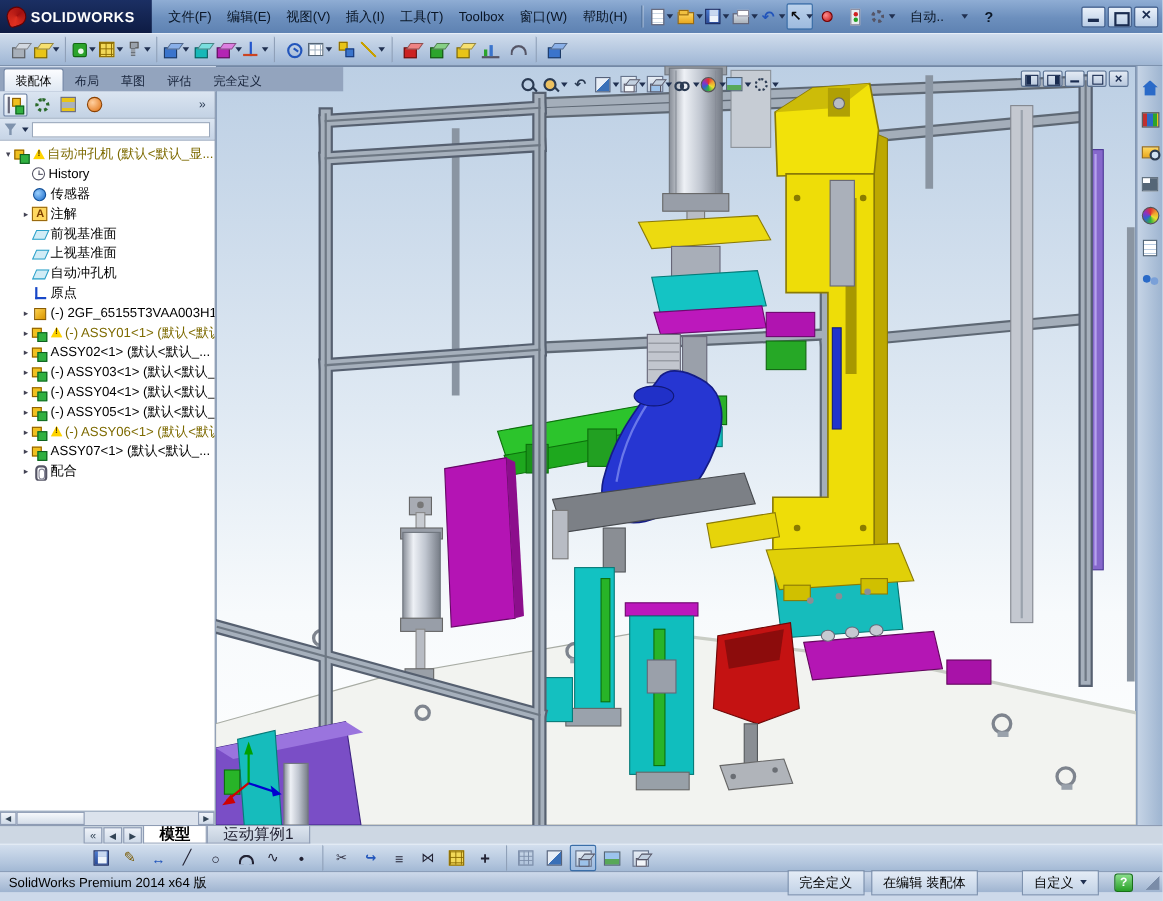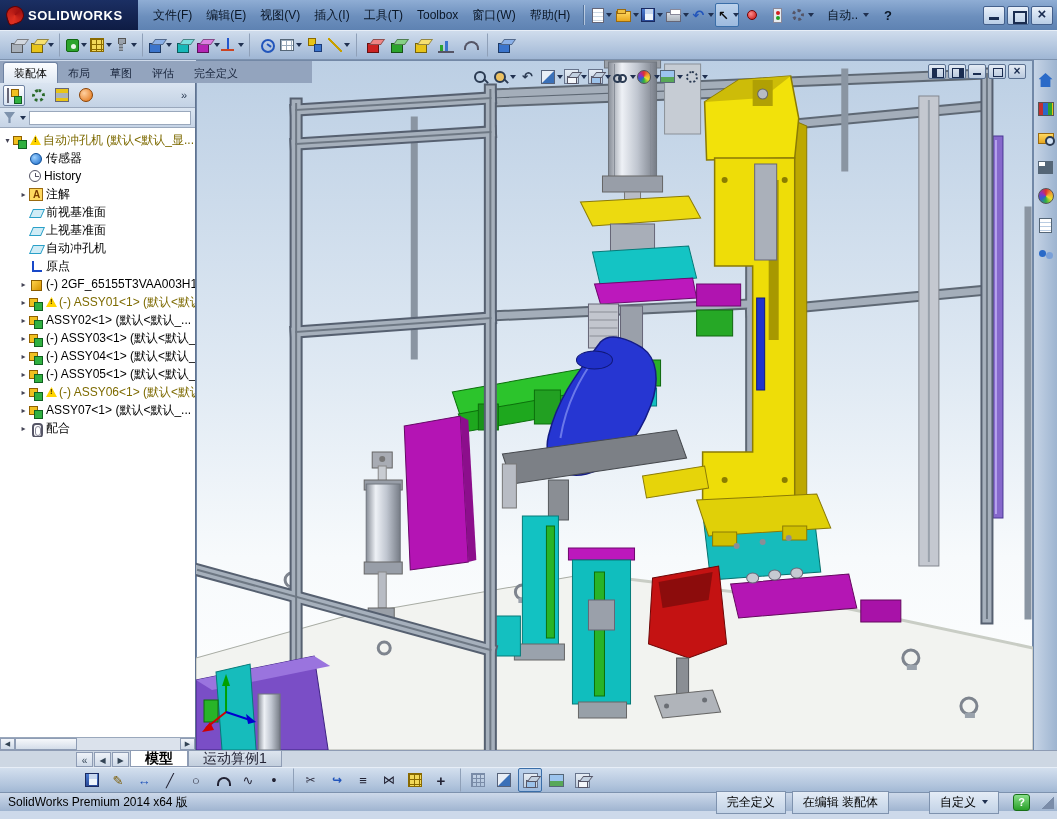--- a/index.html
+++ b/index.html
@@ -9,21 +9,21 @@
 
 
 .titlebar{position:absolute;left:0;top:0;width:100%;height:30px;background:linear-gradient(#8fadd4,#6c8fbd 55%,#5e82b2);display:flex;align-items:center;z-index:10}
 .logo{width:138px;height:30px;background:linear-gradient(#1b2f63,#0e1c44);display:flex;align-items:center;padding-left:6px;gap:4px}
 .logo-mark{width:18px;height:18px;background:conic-gradient(from 210deg,#e03020,#a01010 60%,#e03020);border-radius:50% 50% 50% 4px;transform:rotate(-18deg);border:1px solid #600}
 .logo-text{color:#fff;font-weight:bold;font-size:13px;letter-spacing:.5px}
 .menubar{display:flex;align-items:center;margin-left:8px}
 .menu-item{padding:4px 7px;color:#0a1626;cursor:default;white-space:nowrap}
 .vsep{width:1px;height:20px;background:#51719a;box-shadow:1px 0 0 rgba(255,255,255,.5);margin:0 6px}
 .quick-icons{display:flex;align-items:center;gap:1px}
-.auto-btn{display:flex;align-items:center;gap:3px;background:transparent;border:1px solid transparent;font-size:12px;color:#0a1626;padding:2px 6px;margin-left:6px;cursor:default}
+.auto-btn{display:flex;align-items:center;gap:14px;background:transparent;border:1px solid transparent;font-size:12px;color:#0a1626;padding:2px 6px;margin-left:6px;cursor:default}
 .help-btn{background:transparent;border:none;font-weight:bold;font-size:13px;color:#0a1626;padding:2px 8px;cursor:default}
 .spacer{flex:1}
 .winbtns{display:flex;gap:2px;margin-right:4px}
 .wb{position:relative;width:22px;height:19px;background:linear-gradient(#eaf1fa,#b9cde6);border:1px solid #44608c;border-radius:2px;cursor:default}
 .wg{position:absolute;inset:0}
 .wg-min::before{content:"";position:absolute;left:5px;bottom:4px;width:10px;height:3px;background:#1a2c50}
 .wg-restore::before{content:"";position:absolute;left:5px;top:4px;width:10px;height:9px;border:2px solid #1a2c50}
 .wg-close::before{content:"×";position:absolute;left:50%;top:50%;transform:translate(-50%,-56%);font-size:15px;font-weight:bold;color:#1a2c50}
 .wg-split1::before{content:"";position:absolute;left:3px;top:3px;width:10px;height:8px;border:1px solid #1a2c50;background:linear-gradient(90deg,#1a2c50 40%,transparent 40%)}
 .wg-split2::before{content:"";position:absolute;left:3px;top:3px;width:10px;height:8px;border:1px solid #1a2c50;background:linear-gradient(90deg,transparent 60%,#1a2c50 60%)}
@@ -752,30 +752,30 @@
     <div class="tree">
   <div class="tree-item tree-root">
     <span class="t-arrow">▾</span>
     <span class="ti ti-assembly"></span>
     <span class="t-warn show"></span>
     <span class="t-label warn-text">自动冲孔机 (默认&lt;默认_显...</span>
   </div>
 
   <div class="tree-item">
     <span class="t-arrow"></span>
+    <span class="ti ti-history"></span>
+
+    <span class="t-label">History</span>
+  </div>
+
+  <div class="tree-item">
+    <span class="t-arrow"></span>
     <span class="ti ti-sensor"></span>
 
     <span class="t-label">传感器</span>
-  </div>
-
-  <div class="tree-item">
-    <span class="t-arrow"></span>
-    <span class="ti ti-history"></span>
-
-    <span class="t-label">History</span>
   </div>
 
   <div class="tree-item">
     <span class="t-arrow">▸</span>
     <span class="ti ti-annot"></span>
 
     <span class="t-label">注解</span>
   </div>
 
   <div class="tree-item">

